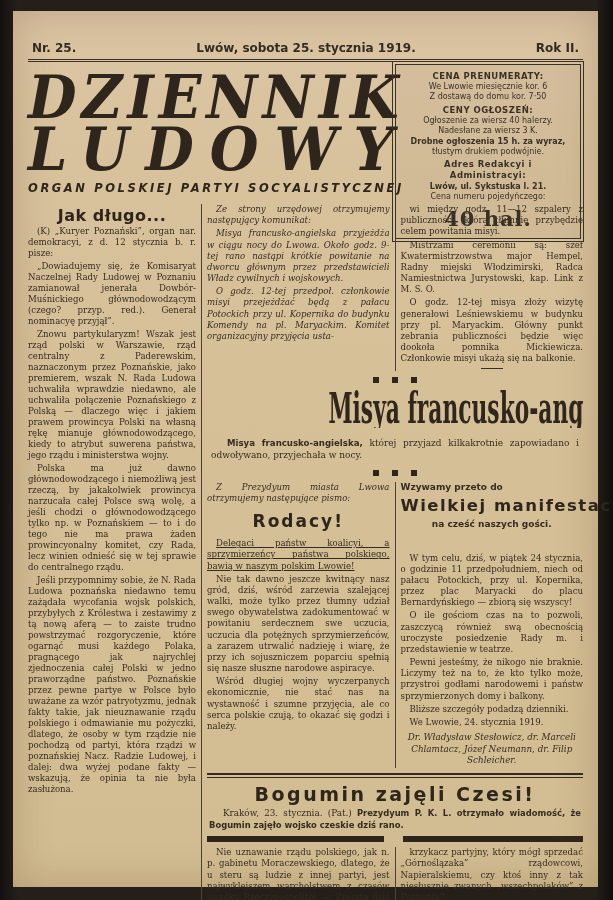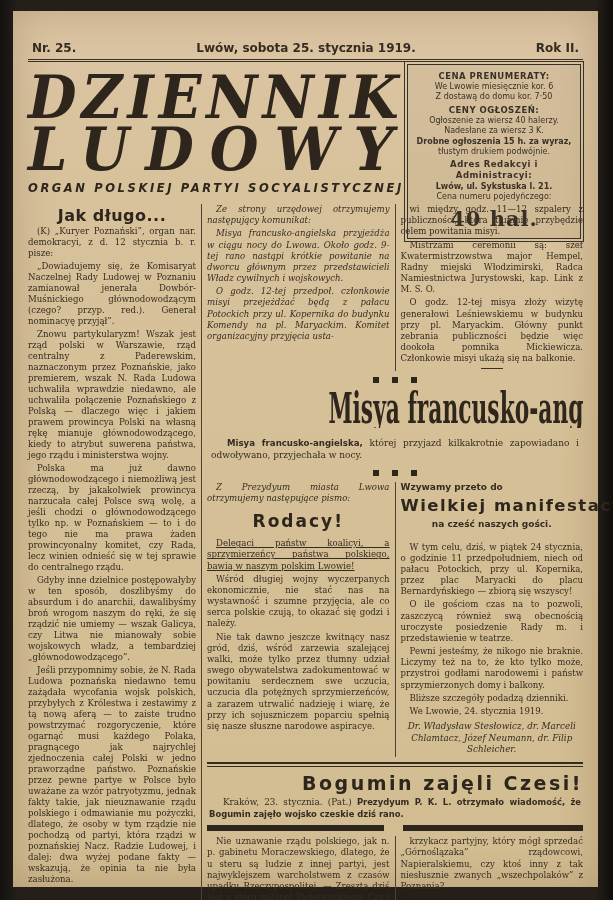--- a/index.html
+++ b/index.html
@@ -22,21 +22,21 @@
     padding:16px 4px 4px 4px;border-bottom:3px double #3a3126;gap:20px;}
   
   .masthead{position:relative;padding:6px 0 2px 0;min-height:128px;}
   .mast-left{width:408px;font-style:italic;}
   .title{font-weight:bold;font-size:56px;line-height:.93;letter-spacing:5px;color:#2e261c;transform:scaleY(1.08);transform-origin:top left;white-space:nowrap;}
   .title.l2{letter-spacing:16px;}
   .subtitle{font-family:"DejaVu Sans", sans-serif;font-weight:bold;font-size:11.5px;letter-spacing:2.6px;margin-top:9px;white-space:nowrap;color:#2e261c;}
   .price-box{
     position:absolute;right:2px;top:2px;width:158px;
     border:1px solid #3a3126;outline:1px solid #3a3126;outline-offset:2px;
-    padding:4px 7px;text-align:center;font-size:8px;line-height:1.3;
+    padding:4px 13px;text-align:center;font-size:8px;line-height:1.3;
     font-family:"DejaVu Sans", sans-serif;color:#3a3126;background:rgba(0,0,0,0.03);
   }
   .price-box .hd{font-weight:bold;font-size:8.5px;letter-spacing:.5px;margin-top:2px;}
   .price-box .bold{font-weight:bold;}
   .price-box .big{font-weight:bold;font-size:21px;letter-spacing:1px;margin:3px 0 1px 0;font-family:"DejaVu Serif",serif;}
   
   .publine{display:flex;justify-content:space-between;align-items:baseline;
     font-family:"DejaVu Sans", sans-serif;font-size:8.5px;
     border-top:1px solid #3a3126;border-bottom:3px double #3a3126;
     padding:4px 2px 4px 2px;margin-top:4px;}
@@ -56,24 +56,24 @@
   .sq{display:inline-block;width:6px;height:6px;background:#2e261c;margin:0 4px;}
   .misya{margin:2px 0 0 0;text-align:center;overflow:hidden;}
   .misya span{display:inline-block;font-weight:bold;font-size:33px;white-space:nowrap;
     transform:scale(.66,1.28);transform-origin:center;color:#2f271d;}
   .misya-lead{font-size:9px;line-height:1.3;margin:10px 4px 8px 4px;text-align:justify;text-indent:16px;}
   .misya-lead b{font-family:"DejaVu Sans", sans-serif;font-size:8.6px;}
   .rodacy h3{font-family:"DejaVu Sans", sans-serif;font-weight:bold;font-size:17px;text-align:center;letter-spacing:2px;margin:6px 0 6px 0;color:#2e261c;}
   .ul-par{text-decoration:underline;}
   .pre{font-family:"DejaVu Sans", sans-serif;font-weight:bold;font-size:9px;text-indent:0;margin-bottom:2px;}
   .manifest h3{font-family:"DejaVu Sans", sans-serif;font-weight:bold;font-size:16.5px;letter-spacing:1.5px;text-align:center;margin:1px 0 2px 0;white-space:nowrap;color:#2e261c;}
-  .subhd{font-family:"DejaVu Sans", sans-serif;font-weight:bold;font-size:9px;text-align:center;text-indent:0;margin-bottom:11px;}
+  .subhd{font-family:"DejaVu Sans", sans-serif;font-weight:bold;font-size:9px;text-align:center;text-indent:0;margin-bottom:22px;}
   .sig{font-style:italic;text-align:center;text-indent:0;margin-top:4px;font-size:8.8px;}
   .hr2{border-top:2px solid #352c21;border-bottom:1px solid #352c21;height:2px;margin:5px 0;}
-  .bogumin{font-family:"DejaVu Sans", sans-serif;font-weight:bold;font-size:19px;letter-spacing:2.5px;text-align:right;margin:4px 0 3px 0;color:#2e261c;}
+  .bogumin{font-family:"DejaVu Sans", sans-serif;font-weight:bold;font-size:19px;letter-spacing:2.5px;text-align:center;margin:4px 0 3px 0;color:#2e261c;}
   .bog-lead{font-size:8.8px;line-height:1.3;text-align:justify;text-indent:14px;margin:0 2px;}
   .bog-lead b{font-family:"DejaVu Sans", sans-serif;font-size:8.4px;}
   .thickbar{height:6px;margin:5px 0 5px 0;
     background:linear-gradient(90deg,#2e261c 0 47%,transparent 47% 52%,#2e261c 52% 100%);}
 </style>
 </head>
 <body>
 
 <div class="frame">
   <div class="paper">
@@ -108,21 +108,20 @@
 
 
     <main class="columns">
 
       <article class="col1">
         <h2>Jak długo...</h2>
         <p>(K) „Kuryer Poznański”, organ nar. demokracyi, z d. 12 stycznia b. r. pisze:</p>
         <p>„Dowiadujemy się, że Komisaryat Naczelnej Rady Ludowej w Poznaniu zamianował jenerała Dowbór-Muśnickiego głównodowodzącym (czego? przyp. red.). Generał nominacyę przyjął”.</p>
         <p>Znowu partykularyzm! Wszak jest rząd polski w Warszawie, rząd centralny z Paderewskim, naznaczonym przez Poznańskie, jako premierem, wszak N. Rada Ludowa uchwaliła wprawdzie niedawno, ale uchwaliła połączenie Poznańskiego z Polską — dlaczego więc i jakiem prawem prowincya Polski na własną rękę mianuje głównodowodzącego, kiedy to atrybut suwerena państwa, jego rządu i ministerstwa wojny.</p>
         <p>Polska ma już dawno głównodowodzącego i niemożliwą jest rzeczą, by jakakolwiek prowincya narzucała całej Polsce swą wolę, a jeśli chodzi o głównodowodzącego tylko np. w Poznańskiem — to i do tego nie ma prawa żaden prowincyonalny komitet, czy Rada, lecz winien odnieść się w tej sprawie do centralnego rządu.</p>
-        <p>Gdyby inne dzielnice postępowałyby w ten sposób, doszlibyśmy do absurdum i do anarchii, dawalibyśmy broń wrogom naszym do ręki, że się rządzić nie umiemy — wszak Galicya, czy Litwa nie mianowały sobie wojskowych władz, a tembardziej „głównodowodzącego”.</p>
         <p>Jeśli przypomnimy sobie, że N. Rada Ludowa poznańska niedawno temu zażądała wycofania wojsk polskich, przybyłych z Królestwa i zestawimy z tą nową aferą — to zaiste trudno powstrzymać rozgoryczenie, które ogarnąć musi każdego Polaka, pragnącego jak najrychlej zjednoczenia całej Polski w jedno praworządne państwo. Poznańskie przez pewne partye w Polsce było uważane za wzór patryotyzmu, jednak fakty takie, jak nieuznawanie rządu polskiego i odmawianie mu pożyczki, dlatego, że osoby w tym rządzie nie pochodzą od partyi, która rządzi w poznańskiej Nacz. Radzie Ludowej, i dalej: dwa wyżej podane fakty — wskazują, że opinia ta nie była zasłużona.</p>
 
       </article>
 
       <div class="vr"></div>
 
       <div class="midright">
 
         <div class="two">
           <div class="colm">
@@ -156,22 +155,22 @@
           <span class="sq"></span>
           <span class="sq"></span>
           <span class="sq"></span>
         </div>
 
         <div class="two">
           <div class="colm rodacy">
             <p class="it">Z Prezydyum miasta Lwowa otrzymujemy następujące pismo:</p>
             <h3>Rodacy!</h3>
             <p class="ul-par">Delegaci państw koalicyi, a sprzymierzeńcy państwa polskiego, bawią w naszym polskim Lwowie!</p>
+            <p>Nie tak dawno jeszcze kwitnący nasz gród, dziś, wśród zarzewia szalejącej walki, może tylko przez tłumny udział swego obywatelstwa zadokumentować w powitaniu serdecznem swe uczucia, uczucia dla potężnych sprzymierzeńców, a zarazem utrwalić nadzieję i wiarę, że przy ich sojuszniczem poparciu spełnią się nasze słuszne narodowe aspiracye.</p>
             <p>Wśród długiej wojny wyczerpanych ekonomicznie, nie stać nas na wystawność i szumne przyjęcia, ale co serca polskie czują, to okazać się godzi i należy.</p>
-            <p>Nie tak dawno jeszcze kwitnący nasz gród, dziś, wśród zarzewia szalejącej walki, może tylko przez tłumny udział swego obywatelstwa zadokumentować w powitaniu serdecznem swe uczucia, uczucia dla potężnych sprzymierzeńców, a zarazem utrwalić nadzieję i wiarę, że przy ich sojuszniczem poparciu spełnią się nasze słuszne narodowe aspiracye.</p>
           </div>
           <div class="vr"></div>
           <div class="colm manifest">
             <p class="pre">Wzywamy przeto do</p>
             <h3>Wielkiej manifestacyi</h3>
             <p class="subhd">na cześć naszych gości.</p>
             <p>W tym celu, dziś, w piątek 24 stycznia, o godzinie 11 przedpołudniem, niech od pałacu Potockich, przy ul. Kopernika, przez plac Maryacki do placu Bernardyńskiego — zbiorą się wszyscy!</p>
             <p>O ile gościom czas na to pozwoli, zaszczycą również swą obecnością uroczyste posiedzenie Rady m. i przedstawienie w teatrze.</p>
             <p>Pewni jesteśmy, że nikogo nie braknie. Liczymy też na to, że kto tylko może, przystroi godłami narodowemi i państw sprzymierzonych domy i balkony.</p>
             <p>Bliższe szczegóły podadzą dzienniki.</p>

